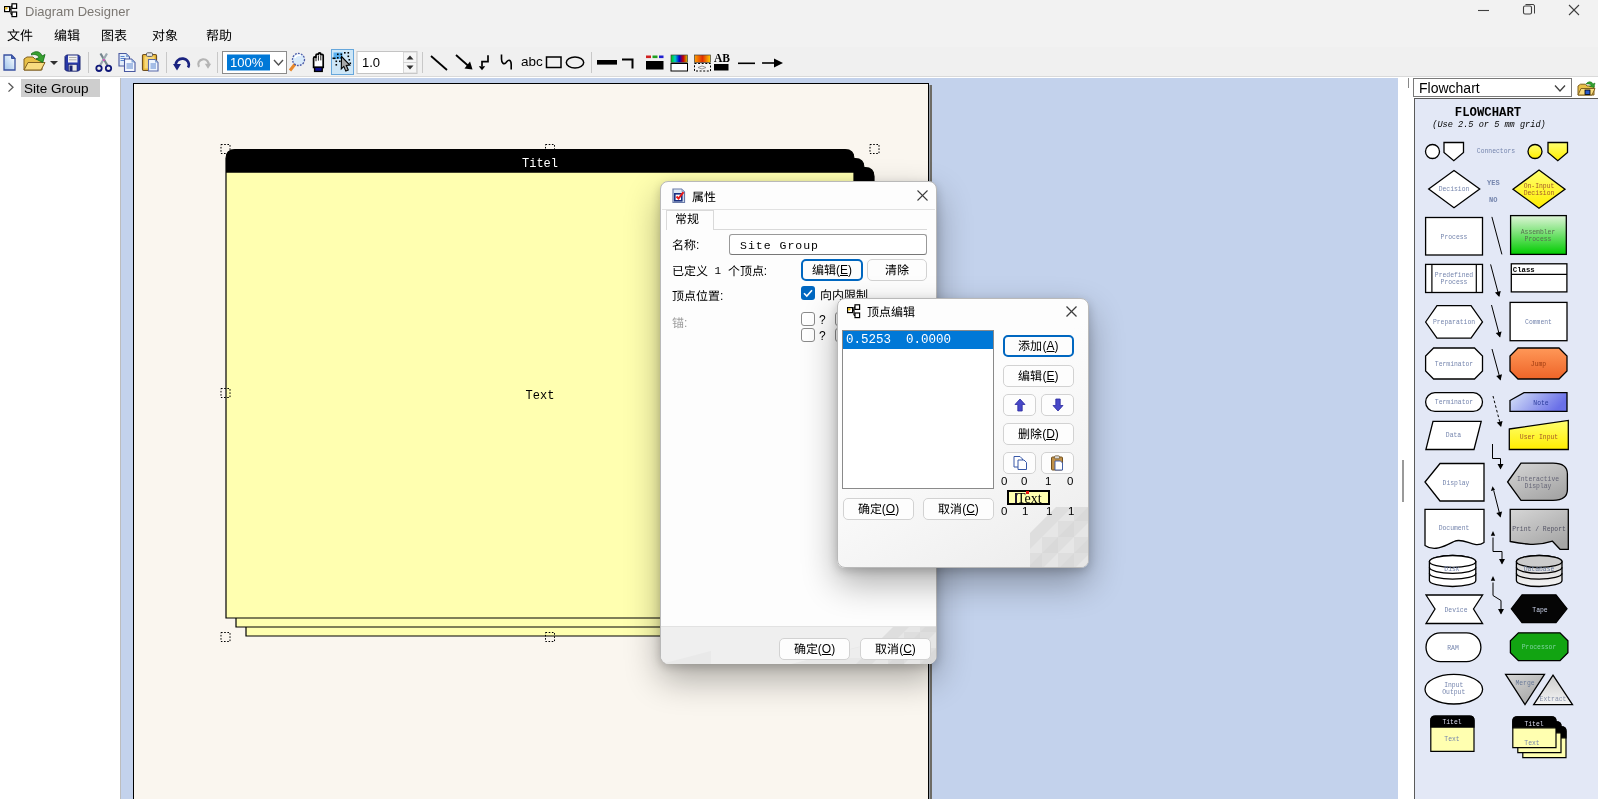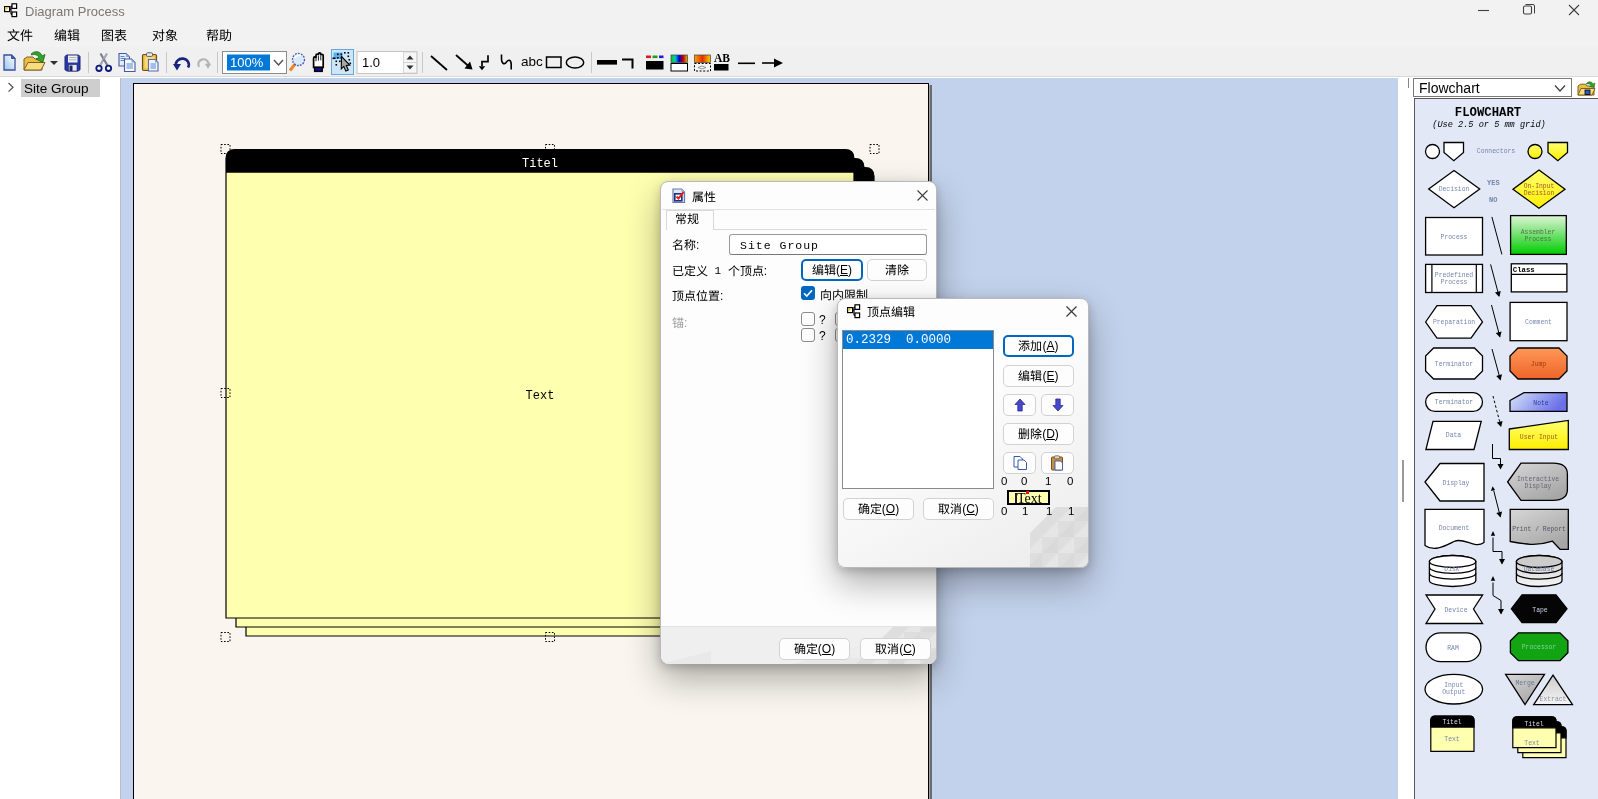--- a/index.html
+++ b/index.html
@@ -55,21 +55,21 @@
       <svg width="15" height="15" viewBox="0 0 15 15" style="display:block">
 <g fill="none" stroke="#000" stroke-width="1.2">
 <rect x="1.6" y="3.6" width="5" height="5" fill="#fff"></rect>
 <rect x="9" y="0.8" width="4.6" height="4.6" fill="#fff"></rect>
 <rect x="9" y="9" width="4.6" height="4.6" fill="#fff"></rect>
 <path d="M6.6 6.1 H8 M8 3.1 V11.3 M8 3.1 H9 M8 11.3 H9"></path>
 </g>
         <circle cx="3.2" cy="5.2" r="1.3" fill="#f0c020"></circle>
       </svg>
     </div>
-<div class="abs" style="left:25px;top:4px;font-size:13px;color:#7b7772">Diagram Process</div>
+<div class="abs" style="left:25px;top:4px;font-size:13px;color:#7b7772">Diagram Designer</div>
 <svg class="abs" style="left:1470px;top:0" width="128" height="22" viewBox="0 0 128 22">
 <g stroke="#404040" stroke-width="1.1" fill="none">
 <line x1="8" y1="10.5" x2="19" y2="10.5"></line>
 <rect x="53.5" y="6" width="8" height="8" rx="1.5"></rect>
 <path d="M55.5 4.5 h7.5 a1.5 1.5 0 0 1 1.5 1.5 v7.5" stroke-width="1"></path>
 <line x1="99" y1="5" x2="109" y2="15"></line>
         <line x1="109" y1="5" x2="99" y2="15"></line>
 </g>
     </svg>
 <div class="abs" style="left:0;top:22px;width:1598px;height:25px;background:#f2f2f2"></div>
@@ -690,21 +690,21 @@
         </svg>
       </div>
 <svg class="abs" style="left:227px;top:6px" width="13" height="13" viewBox="0 0 13 13">
 <g stroke="#3c3c3c" stroke-width="1.2">
           <line x1="1.5" y1="1.5" x2="11.5" y2="11.5"></line>
           <line x1="11.5" y1="1.5" x2="1.5" y2="11.5"></line>
         </g>
       </svg>
 <div class="abs" style="left:4px;top:31px;width:152px;height:159px;background:#fff;border:1px solid #8a8a8a;box-sizing:border-box"></div>
 <div class="abs" style="left:5px;top:32px;width:150px;height:18px;background:#0078d7"></div>
-<div class="abs" style="left:8px;top:34px;font-family:'Liberation Mono',monospace;font-size:12.5px;color:#fff;white-space:pre">0.2329  0.0000</div>
+<div class="abs" style="left:8px;top:34px;font-family:'Liberation Mono',monospace;font-size:12.5px;color:#fff;white-space:pre">0.5253  0.0000</div>
 <div class="btn def" style="left:165px;top:36px;width:71px;height:22px">
         <svg width="24" height="12" viewBox="0 0 24 12" style="display:block;overflow:visible;">
           <g fill="#000">
             <use href="#g6dfb" transform="translate(0,10.26) scale(0.0120,-0.0120)"></use>
             <use href="#g52a0" transform="translate(12,10.26) scale(0.0120,-0.0120)"></use>
           </g>
         </svg>
         <span style="font-size:12px;color:#000;white-space:pre;">(<u>A</u>)</span>
       </div>
 <div class="btn" style="left:165px;top:66px;width:71px;height:22px">

